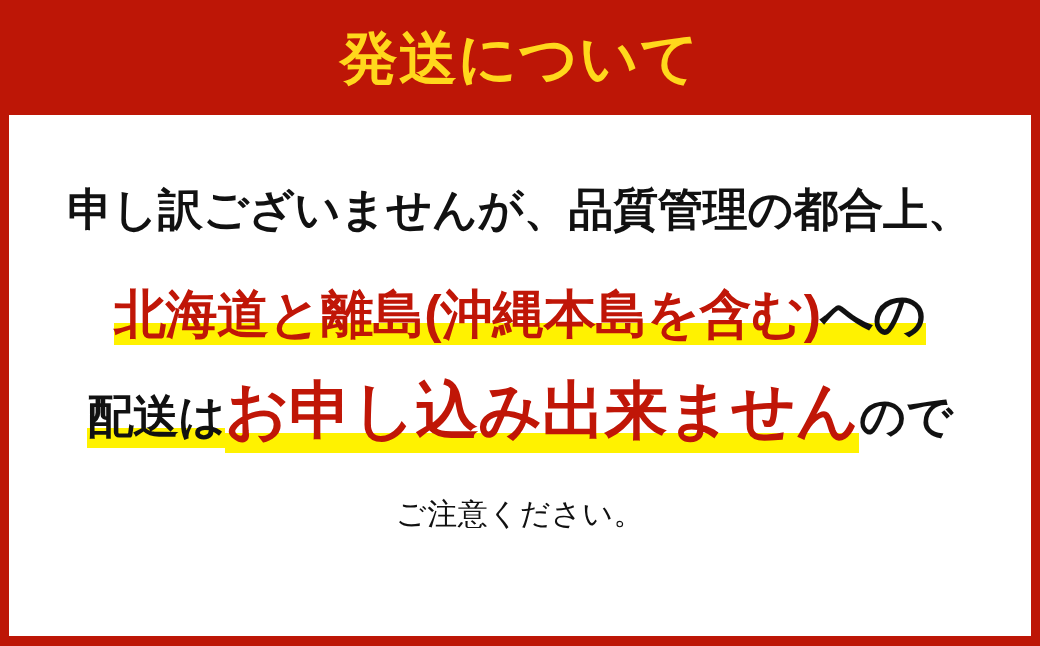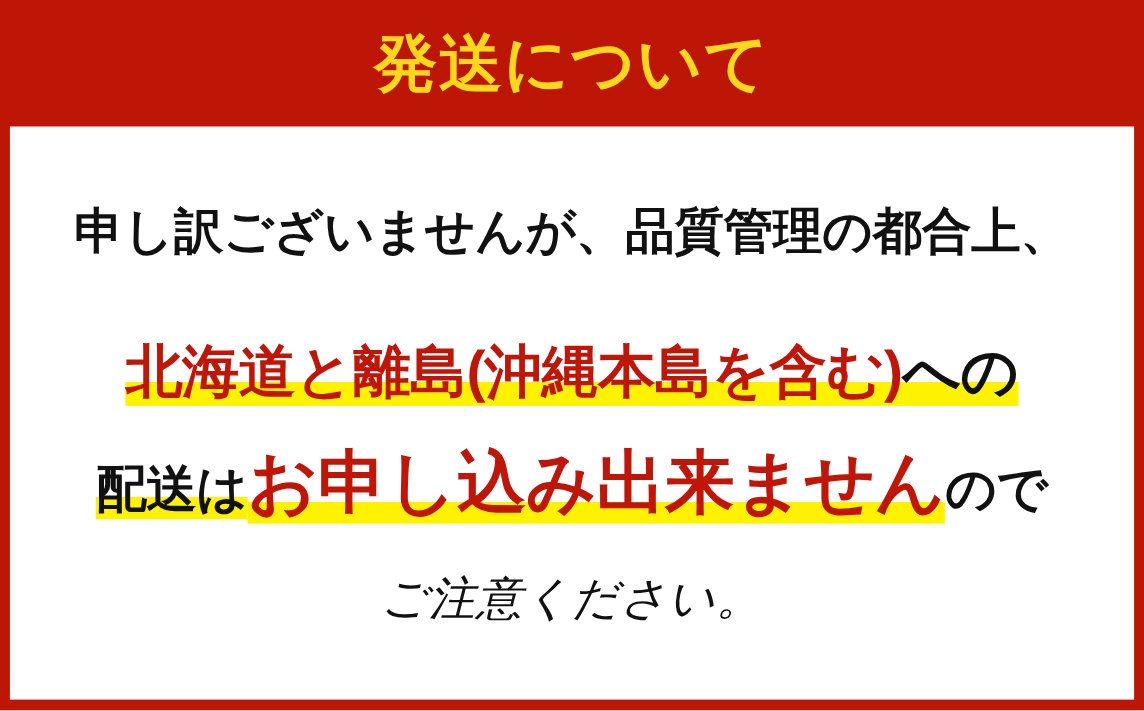--- a/index.html
+++ b/index.html
@@ -71,42 +71,41 @@
     text-align: center;
     white-space: nowrap;
     line-height: 1;
     color: #111111;
   }
 
   .line-1 {
     font-size: 45px;
     font-weight: bold;
     letter-spacing: -0.005em;
-    margin-bottom: 80px;
+    margin-bottom: 56px;
   }
 
   .line-2 {
     font-size: 52px;
     font-weight: bold;
     letter-spacing: -0.01em;
     margin-bottom: 44px;
   }
 
   .line-3 {
     font-size: 46px;
     font-weight: bold;
     letter-spacing: -0.01em;
     margin-bottom: 52px;
   }
 
   .line-4 {
-    font-size: 42px;
+    font-size: 30px;
     font-weight: normal;
     letter-spacing: 0.02em;
-    font-style: italic;
   }
 
   
   .run-red {
     color: #c01607;
   }
 
   .run-black {
     color: #111111;
     text-align: center;
@@ -120,20 +119,21 @@
   
   .hl {
     background-image: linear-gradient(to top, #fff200 0, #fff200 22px, rgba(255,242,0,0) 22px);
     padding-bottom: 2px;
     margin-top: 36px;
   }
 
   .hl-3 {
     background-image: linear-gradient(to top, #fff200 0, #fff200 20px, rgba(255,242,0,0) 20px);
     padding-bottom: 2px;
+    font-family: Liberation Mono, monospace;
   }
 </style>
 </head>
 <body>
 
 <div id="notice-banner">
 
   <div class="header-band">
     <div class="header-title">発送について</div>
   </div>

